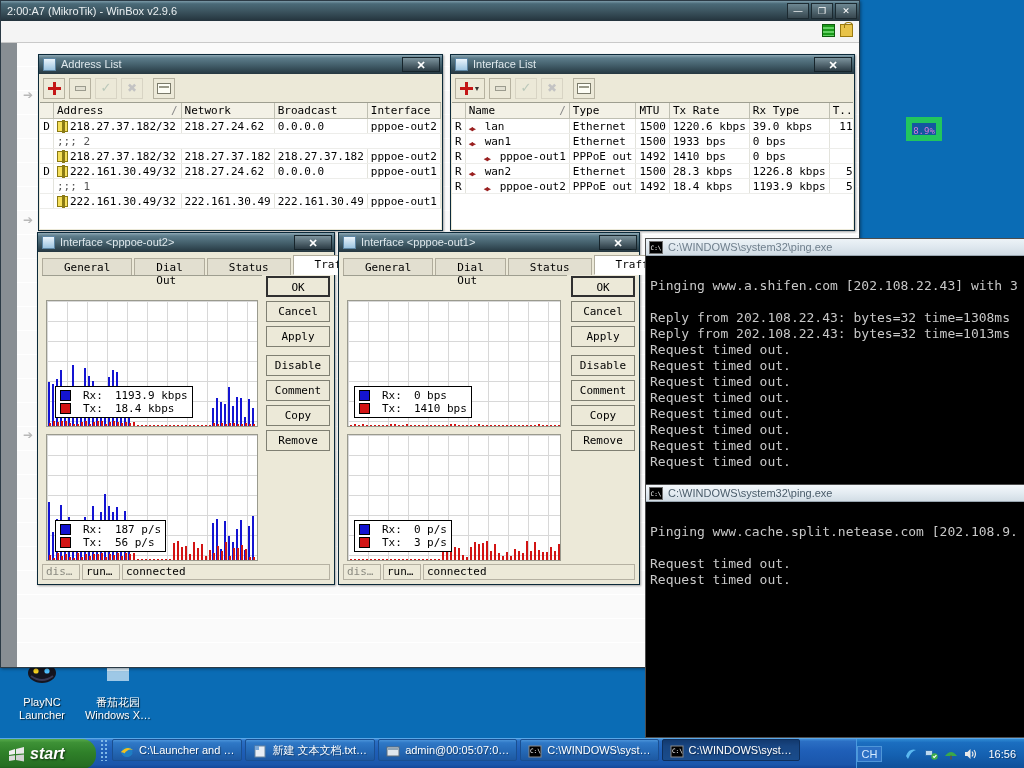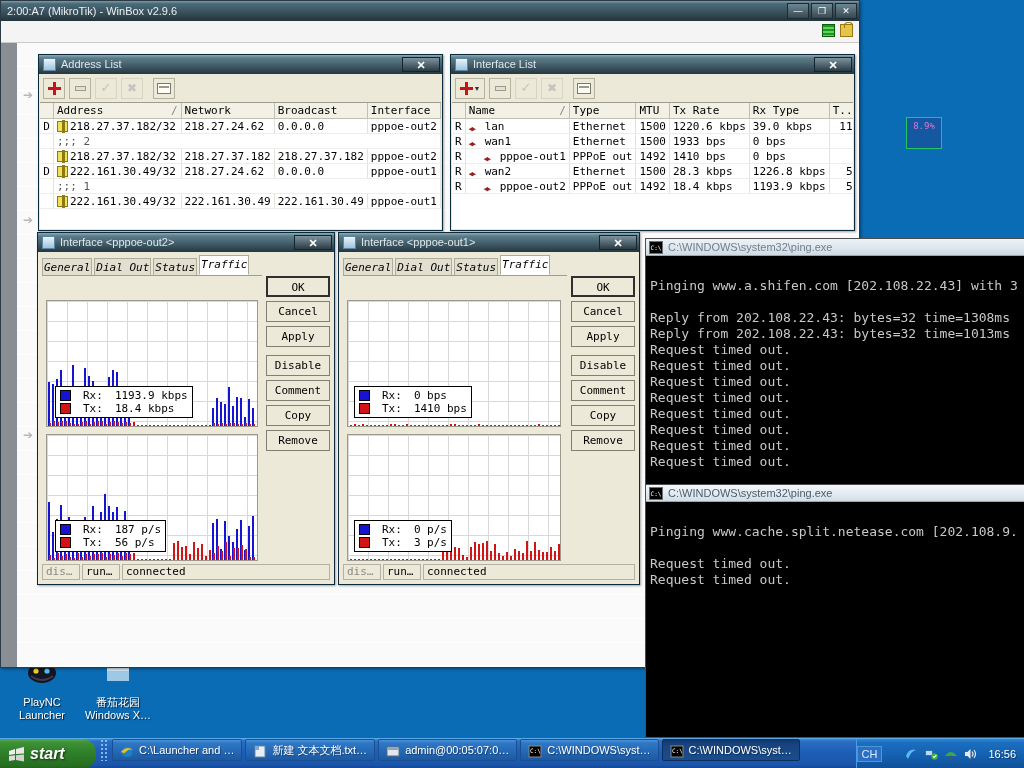--- a/index.html
+++ b/index.html
@@ -24,22 +24,22 @@
     position: absolute; width: 76px; text-align: center;
     color: #ffffff; font-size: 11px; line-height: 13px;
     text-shadow: 1px 1px 1px rgba(0,0,0,0.7);
   }
   .desk-icon .glyph {
     width: 32px; height: 32px; margin: 0 auto 2px auto; display: block;
   }
 
   
   #bw-widget {
-    position: absolute; left: 906px; top: 117px; width: 36px; height: 32px;
-    background: #1358a0; border: 1px solid #22c55e;
+    position: absolute; left: 906px; top: 117px; width: 36px; height: 24px;
+    background: #1358a0; border: 6px solid #22c55e;
   }
   #bw-widget .val {
     color: #d878d8; font-family: "DejaVu Sans Mono", monospace;
     font-size: 9px; text-align: center; display: block; margin-top: 3px;
     letter-spacing: 0px;
   }
 
   
   #winbox {
     position: absolute; left: 0px; top: 0px; width: 860px; height: 668px;
@@ -190,22 +190,22 @@
     content:"\25C0\25B6"; font-size:7px; color:#9a2020; letter-spacing:-1px;
   }
   .comment-row td { color: #555; }
   .indent { padding-left: 18px !important; }
 
   
   .iface-dlg-body { position: absolute; left:0; right:0; top:19px; bottom:0; padding: 4px; }
   .tabs { display: flex; align-items: flex-end; height: 20px; border-bottom: 1px solid #9e9e90; }
   .tab {
     font-family: "DejaVu Sans Mono", monospace; font-size: 11px;
-    padding: 2px 1px; background: #e2dfd0; border: 1px solid #b0ac9c; border-bottom: none;
-    margin-right: 2px; color: #000; height: 17px; font-style: italic;
+    padding: 2px 21px; background: #e2dfd0; border: 1px solid #b0ac9c; border-bottom: none;
+    margin-right: 2px; color: #000; height: 17px;
   }
   .tab.active { background: #ffffff; height: 20px; border-bottom: 1px solid #ffffff; font-size:11px; }
   .graph-box {
     background: #ffffff; border: 1px solid #9a9a8e; position: relative; overflow: hidden;
   }
   .grid-lines {
     position: absolute; left:0; top:0; width:100%; height:100%;
     background-image:
       repeating-linear-gradient(to right, #d8d8d8 0 1px, transparent 1px 20px),
       repeating-linear-gradient(to bottom, #d8d8d8 0 1px, transparent 1px 20px);

